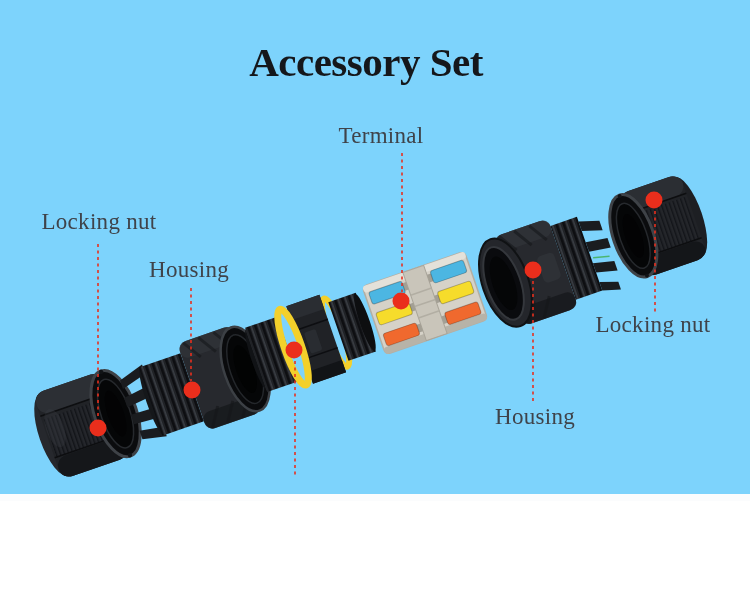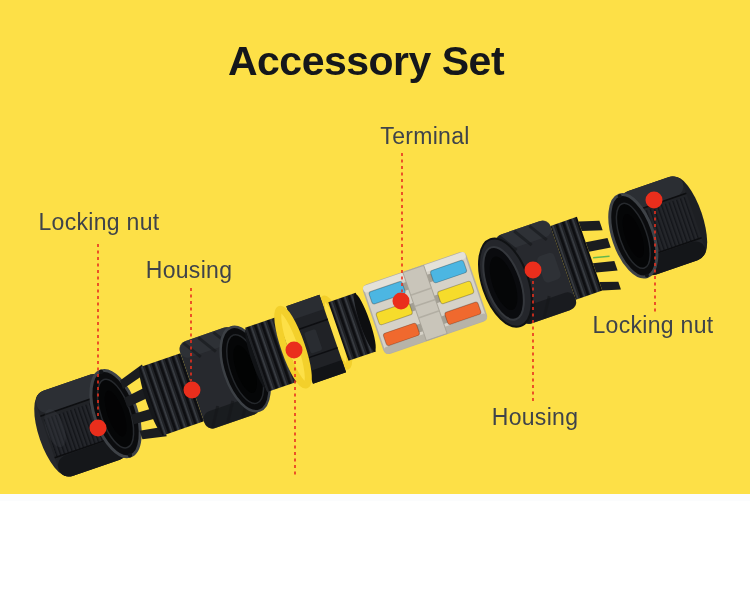--- a/index.html
+++ b/index.html
@@ -1,21 +1,21 @@
 <!DOCTYPE html>
 <html><head>
 <meta charset="utf-8">
 <style>
   html,body{margin:0;padding:0;}
   #stage{
     position:relative;
     width:750px;height:501px;
-    background:#fde047;
+    background:#7dd3fc;
     overflow:hidden;
-    font-family:Liberation Sans, sans-serif;
+    font-family:Liberation Serif, serif;
   }
   #page-title{
     position:absolute;
     left:366px;top:38px;
     transform:translateX(-50%);
     font-size:41px;
     font-weight:700;
     letter-spacing:-0.5px;
     color:#15171b;
     white-space:nowrap;
@@ -24,21 +24,21 @@
     position:absolute;
     transform:translateX(-50%);
     font-size:23px;
     font-weight:400;
     letter-spacing:0.3px;
     color:#3f434a;
     white-space:nowrap;
   }
   #lbl-locking-nut-left {left:99px; top:209px;}
   #lbl-housing-left     {left:189px;top:257px;}
-  #lbl-terminal         {left:425px;top:123px;}
+  #lbl-terminal         {left:381px;top:123px;}
   #lbl-seal-ring        {left:294px;top:475px;}
   #lbl-housing-right    {left:535px;top:404px;}
   #lbl-locking-nut-right{left:653px;top:312px;}
   #diagram-svg{position:absolute;left:0;top:0;}
   #bottom-strip{
     position:absolute;left:0;bottom:0;width:750px;height:7px;
     background:#fbfcfd;
   }
 </style>
 </head>

